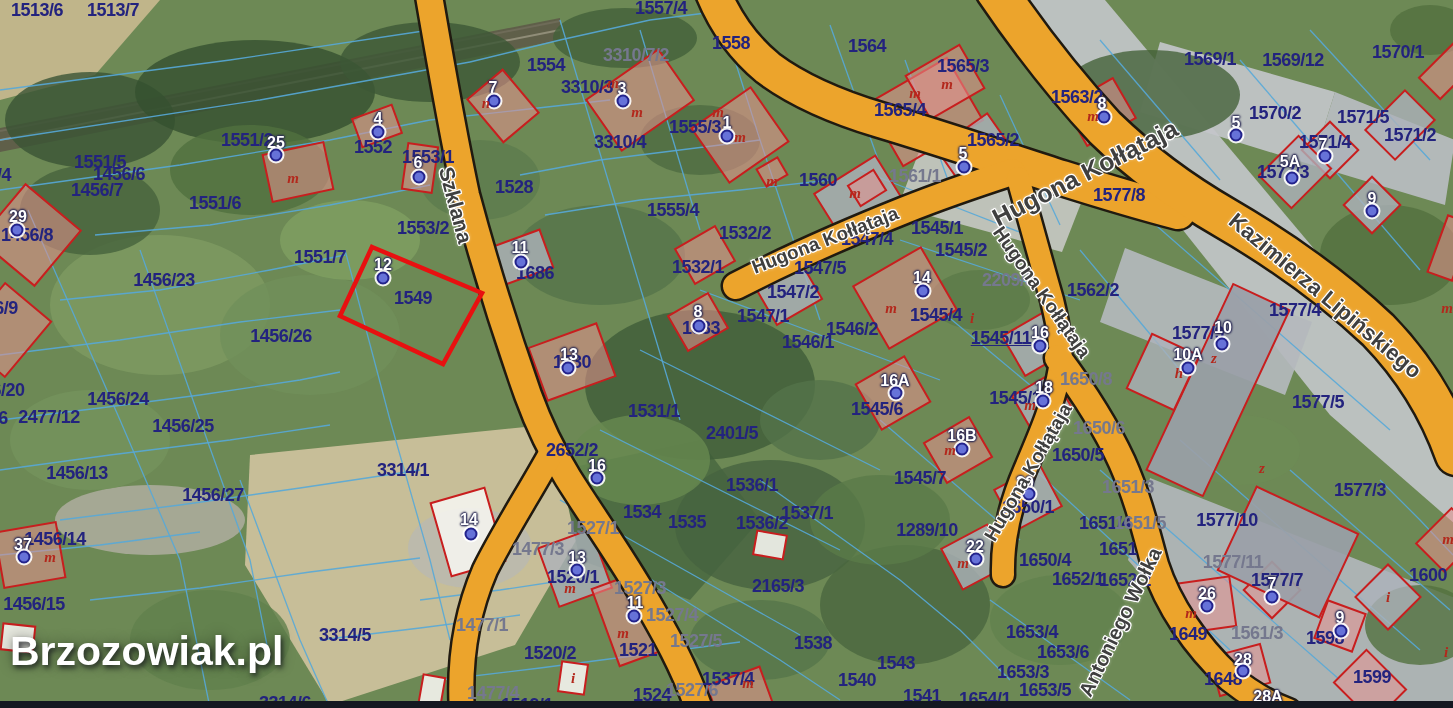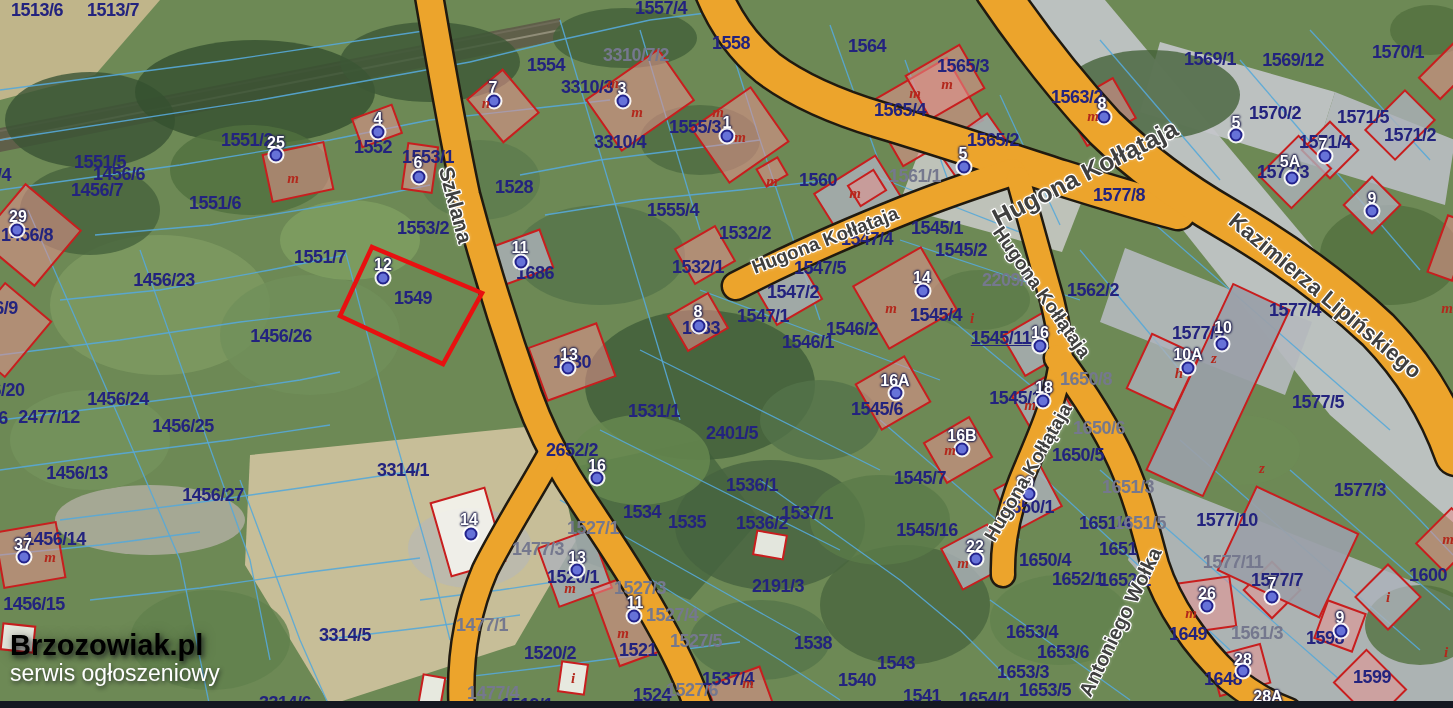--- a/index.html
+++ b/index.html
@@ -17,21 +17,21 @@
   .bmark-dot{position:absolute;width:13px;height:13px;border-radius:50%;
       transform:translate(-50%,-50%);background:#6672d8;border:2px solid #23238c;
       box-shadow:0 0 0 2px rgba(255,255,255,0.9);box-sizing:border-box;}
   .red-letter{position:absolute;transform:translate(-50%,-50%);
       color:#b3281c;font-size:15px;font-style:italic;font-weight:700;
       font-family:"Liberation Serif",serif;line-height:1;}
   .street-label{position:absolute;color:#3f3f3f;font-weight:700;white-space:nowrap;line-height:1;
       text-shadow:0 1px 0 #fff,0 -1px 0 #fff,1px 0 0 #fff,-1px 0 0 #fff,
                   1px 1px 0 #fff,-1px -1px 0 #fff,1px -1px 0 #fff,-1px 1px 0 #fff,0 0 4px #fff;}
   #watermark{position:absolute;left:10px;top:630px;z-index:20;pointer-events:none;}
-  .wm-title{color:#000000;font-size:29px;font-weight:700;line-height:1.05;
+  .wm-title{color:#ffffff;font-size:41px;font-weight:700;line-height:1.05;
       text-shadow:2px 3px 5px rgba(15,15,25,0.7),0 0 14px rgba(0,0,0,0.4);}
   .wm-sub{color:#ffffff;font-size:23px;font-weight:400;
       text-shadow:1px 2px 4px rgba(15,15,25,0.7);}
   #bottom-bar{position:absolute;left:0;bottom:0;width:100%;height:7px;
       background:#141821;z-index:30;}
 </style>
 </head>
 <body>
 
 <div id="stage">
@@ -324,27 +324,27 @@
       <div class="parcel-label muted" style="left: 640px; top: 588px;">1527/3</div>
       <div class="parcel-label muted" style="left: 672px; top: 615px;">1527/4</div>
       <div class="parcel-label muted" style="left: 696px; top: 641px;">1527/5</div>
       <div class="parcel-label muted" style="left: 692px; top: 690px;">1527/6</div>
       <div class="parcel-label" style="left: 527px; top: 705px;">1519/1</div>
       <div class="parcel-label" style="left: 642px; top: 512px;">1534</div>
       <div class="parcel-label" style="left: 687px; top: 522px;">1535</div>
       <div class="parcel-label" style="left: 752px; top: 485px;">1536/1</div>
       <div class="parcel-label" style="left: 762px; top: 523px;">1536/2</div>
       <div class="parcel-label" style="left: 807px; top: 513px;">1537/1</div>
-      <div class="parcel-label" style="left: 778px; top: 586px;">2191/3</div>
+      <div class="parcel-label" style="left: 778px; top: 586px;">2165/3</div>
       <div class="parcel-label" style="left: 728px; top: 679px;">1537/4</div>
       <div class="parcel-label" style="left: 813px; top: 643px;">1538</div>
       <div class="parcel-label" style="left: 896px; top: 663px;">1543</div>
       <div class="parcel-label" style="left: 857px; top: 680px;">1540</div>
       <div class="parcel-label" style="left: 922px; top: 696px;">1541</div>
-      <div class="parcel-label" style="left: 927px; top: 530px;">1545/16</div>
+      <div class="parcel-label" style="left: 927px; top: 530px;">1289/10</div>
       <div class="bmark-label" style="left: 276px; top: 143px;">25</div>
       <div class="bmark-dot" style="left: 276px; top: 155px;"></div>
       <div class="bmark-label" style="left: 378px; top: 119px;">4</div>
       <div class="bmark-dot" style="left: 378px; top: 132px;"></div>
       <div class="bmark-label" style="left: 493px; top: 88px;">7</div>
       <div class="bmark-dot" style="left: 494px; top: 101px;"></div>
       <div class="bmark-label" style="left: 418px; top: 163px;">6</div>
       <div class="bmark-dot" style="left: 419px; top: 177px;"></div>
       <div class="bmark-label" style="left: 622px; top: 89px;">3</div>
       <div class="bmark-dot" style="left: 623px; top: 101px;"></div>
@@ -441,16 +441,15 @@
       <div class="street-label" style="left: 456px; top: 205px; font-size: 21px; transform: translate(-50%, -50%) rotate(75deg);">Szklana</div>
       <div class="street-label" style="left: 825px; top: 240px; font-size: 19px; transform: translate(-50%, -50%) rotate(-21deg);">Hugona Kołłątaja</div>
       <div class="street-label" style="left: 1085px; top: 173px; font-size: 25px; transform: translate(-50%, -50%) rotate(-27deg);">Hugona Kołłątaja</div>
       <div class="street-label" style="left: 1042px; top: 292px; font-size: 19px; transform: translate(-50%, -50%) rotate(55deg);">Hugona Kołłątaja</div>
       <div class="street-label" style="left: 1028px; top: 472px; font-size: 19px; transform: translate(-50%, -50%) rotate(-60deg);">Hugona Kołłątaja</div>
       <div class="street-label" style="left: 1325px; top: 296px; font-size: 22px; transform: translate(-50%, -50%) rotate(40deg);">Kazimierza Lipińskiego</div>
       <div class="street-label" style="left: 1120px; top: 622px; font-size: 20px; transform: translate(-50%, -50%) rotate(-64deg);">Antoniego Wołka</div>
     </div>
   <div id="watermark">
     <div class="wm-title">Brzozowiak.pl</div>
-    <div class="wm-sub">serwis ogłoszeniowy</div>
   </div>
   <div id="bottom-bar"></div>
 </div>
 
 </body></html>

